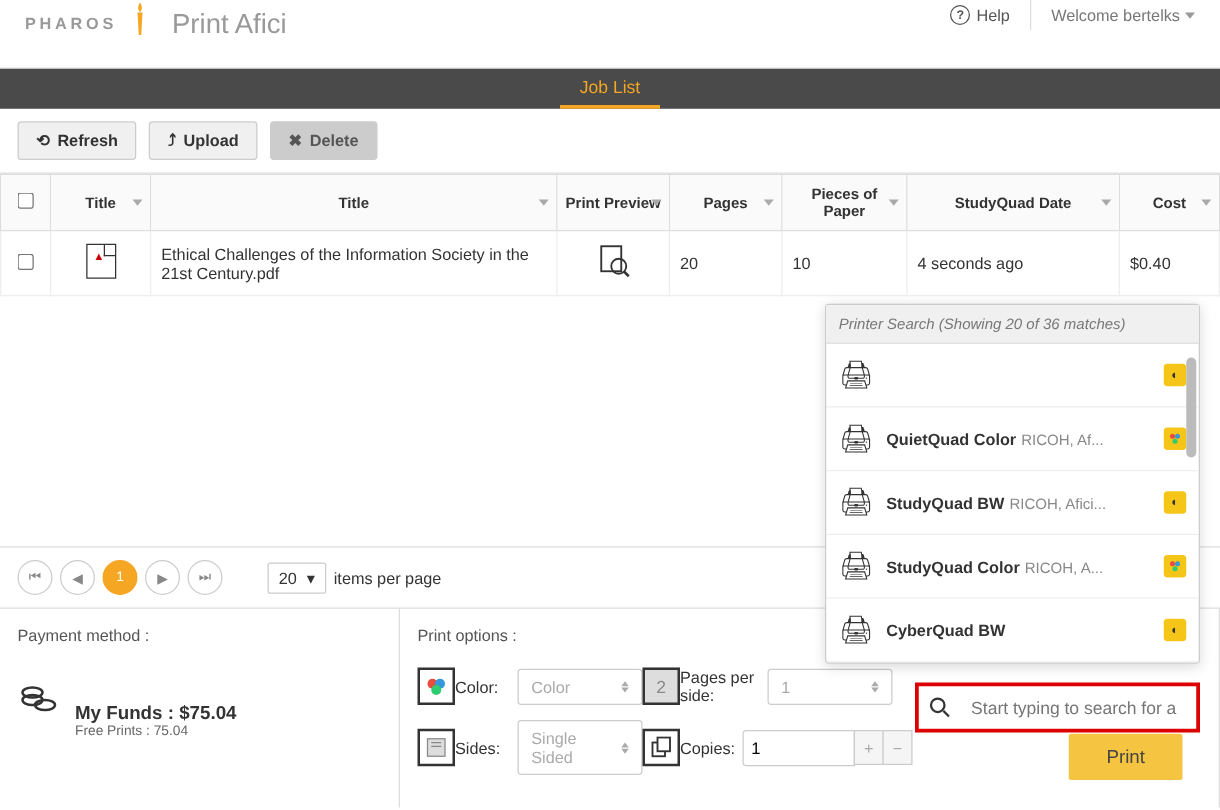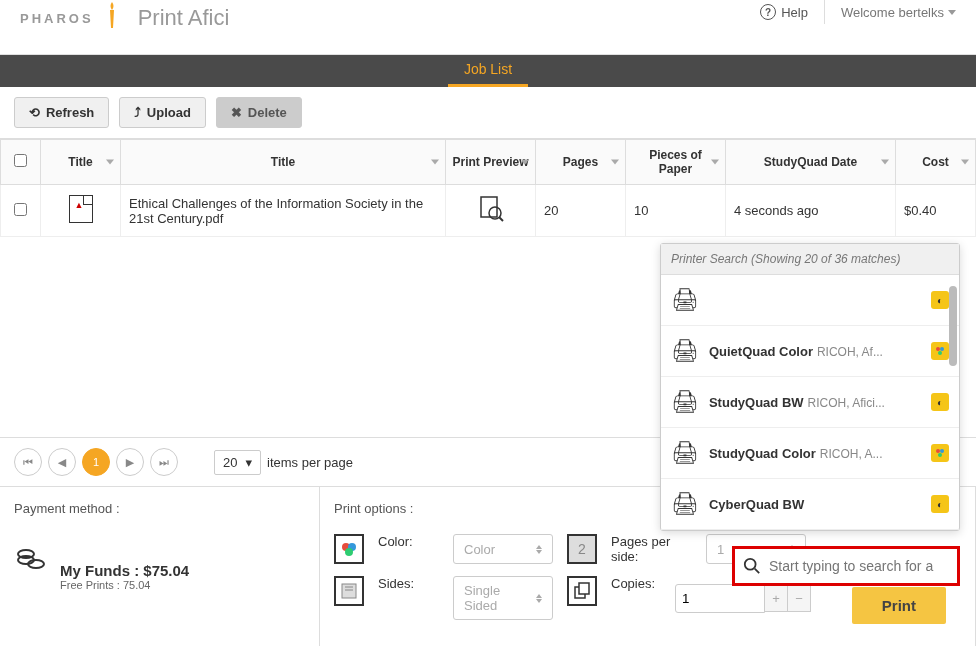--- a/index.html
+++ b/index.html
@@ -51,48 +51,48 @@
 .bottom-panels { display: flex; border-top: 1px solid #ddd; }
 .panel { padding: 14px; border-right: 1px solid #ddd; }
 .panel-title { font-size: 13px; color: #555; margin-bottom: 18px; }
 .payment-panel { width: 320px; }
 .funds-row { display: flex; align-items: center; gap: 12px; }
 .funds-icon { font-size: 28px; }
 .funds-text { }
 .funds-main { font-weight: bold; font-size: 15px; margin-top: 28px; }
 .funds-sub { font-size: 11px; color: #666; }
 .options-panel { flex: 1; }
-.option-row { display: flex; gap: 14px; margin-bottom: 12px; }
+.option-row { display: flex; align-items: center; margin-bottom: 12px; }
 .opt-icon { width: 30px; height: 30px; border: 2px solid #333; display: flex; align-items: center; justify-content: center; font-size: 14px; }
 .opt-label { width: 50px; font-size: 13px; }
-.opt-select { border: 1px solid #ccc; padding: 6px 10px; border-radius: 3px; width: 100px; color: #aaa; display: flex; justify-content: space-between; align-items: center; margin-left: 11px; }
+.opt-select { border: 1px solid #ccc; padding: 6px 10px; border-radius: 3px; width: 100px; color: #aaa; display: flex; justify-content: space-between; align-items: center; }
 .stepper { display: flex; align-items: center; }
 .stepper input { width: 90px; border: 1px solid #ccc; padding: 6px; border-radius: 3px 0 0 3px; }
 .stepper-btn { width: 24px; height: 28px; border: 1px solid #ccc; background: #f5f5f5; display: flex; align-items: center; justify-content: center; cursor: pointer; margin-left: -1px; color: #aaa; }
 
 
 .printer-popup { position: absolute; top: 243px; right: 16px; width: 300px; background: #fff; border: 1px solid #ccc; box-shadow: 0 2px 10px rgba(0,0,0,0.15); border-radius: 3px; }
 .popup-header { background: #f0f0f0; padding: 8px 10px; font-size: 12px; color: #777; font-style: italic; border-bottom: 1px solid #ddd; }
 .printer-list { max-height: 260px; overflow-y: auto; }
 .printer-item { display: flex; align-items: center; gap: 10px; padding: 12px 10px; border-bottom: 1px solid #eee; cursor: pointer; }
 .printer-glyph { font-size: 22px; }
 .printer-name { font-weight: bold; font-size: 13px; }
 .printer-model { font-size: 12px; color: #888; margin-left: 4px; }
 .printer-badge { margin-left: auto; width: 18px; height: 18px; border-radius: 3px; background: #f5c518; display: flex; align-items: center; justify-content: center; font-size: 10px; }
 .printer-badge.color { background: #f5c518; }
 .scrollbar-fake { position: absolute; right: 2px; top: 42px; width: 8px; height: 80px; background: #bbb; border-radius: 4px; }
 
 
 .search-highlight { position: absolute; bottom: 62px; right: 16px; width: 228px; border: 3px solid #d00; padding: 8px; background: #fff; }
 .search-inner { display: flex; align-items: center; gap: 8px; }
 .search-icon-svg { width: 18px; height: 18px; }
-.search-input { border: none; outline: none; font-size: 14px; color: #0f172a; width: 180px; }
-
-
-.print-btn { position: absolute; bottom: 24px; right: 30px; background: #f5c542; border: none; padding: 10px 30px; font-size: 15px; font-weight: bold; color: #444; cursor: pointer; border-radius: 2px; }
+.search-input { border: none; outline: none; font-size: 14px; color: #0f172a; width: 180px; text-align: center; }
+
+
+.print-btn { position: absolute; bottom: 24px; right: 30px; background: #f5c542; border: none; padding: 10px 30px; font-size: 15px; font-weight: normal; color: #444; cursor: pointer; border-radius: 2px; }
 
 .updown { display: inline-flex; flex-direction: column; gap: 1px; }
 .updown span { width: 0; height: 0; border-left: 3px solid transparent; border-right: 3px solid transparent; }
 .updown .up { border-bottom: 4px solid #aaa; }
 .updown .dn { border-top: 4px solid #aaa; }
 </style>
 </head>
 <body>
 
 <div class="header">

